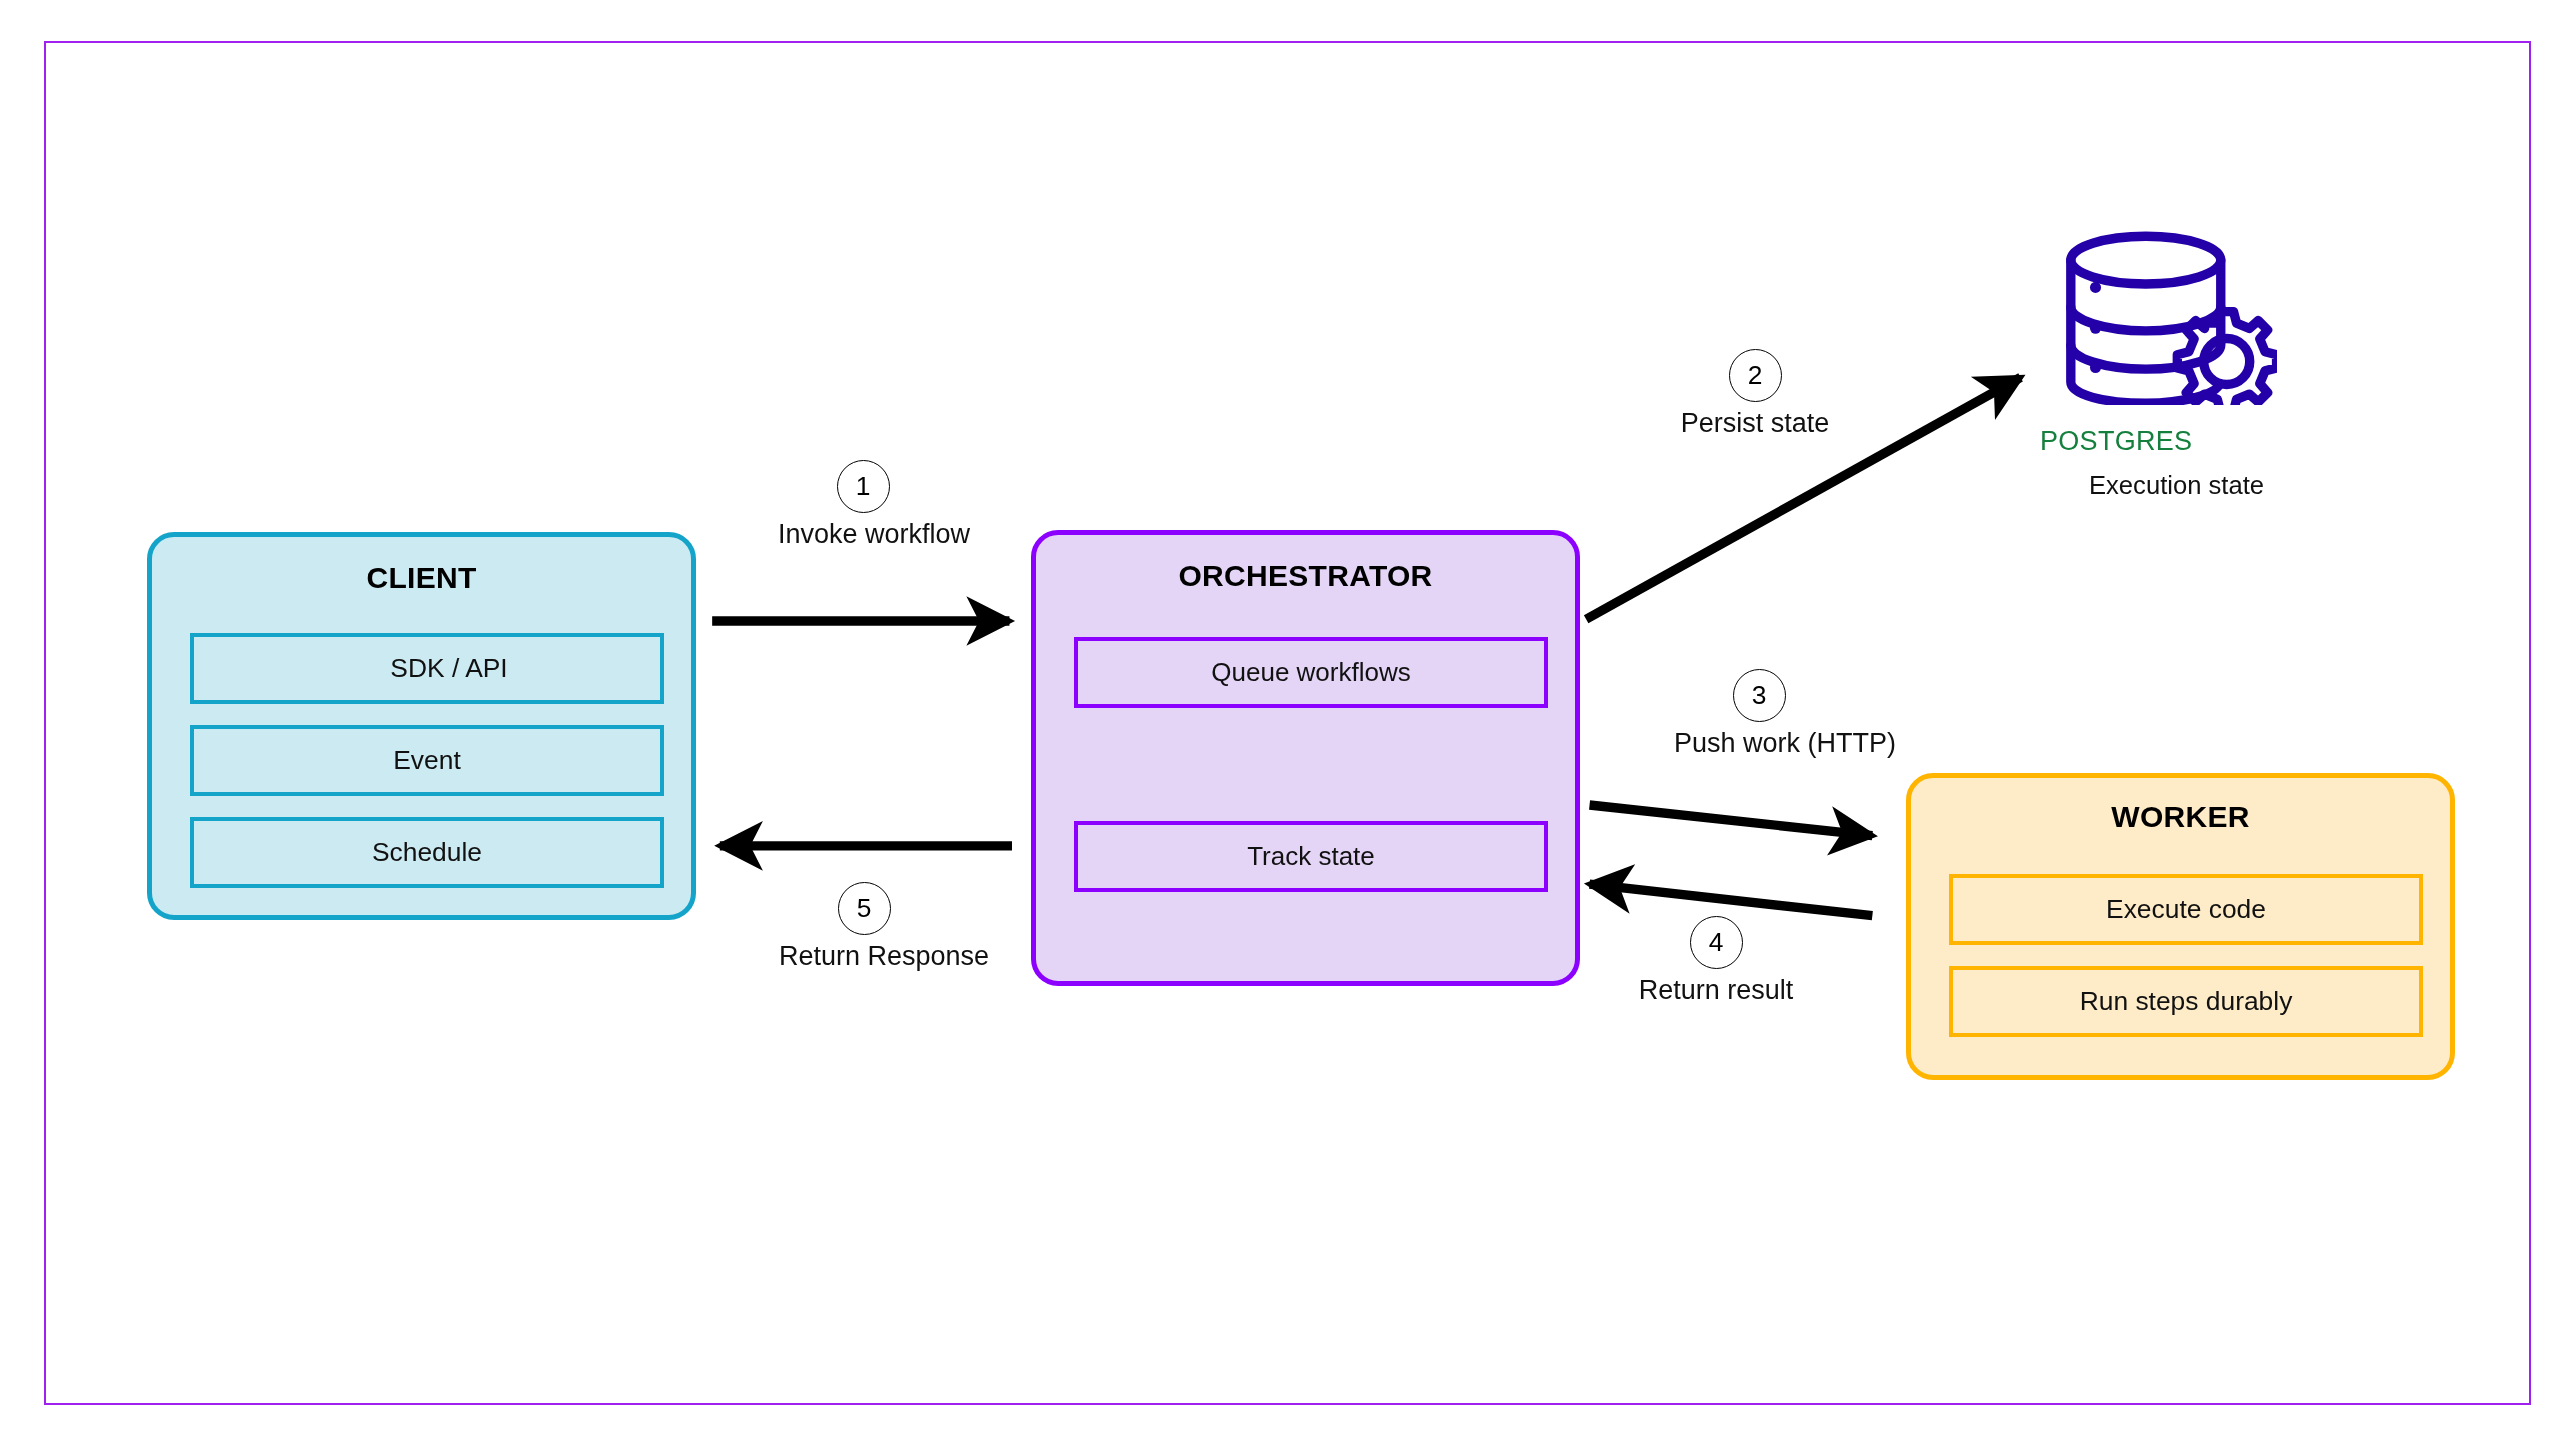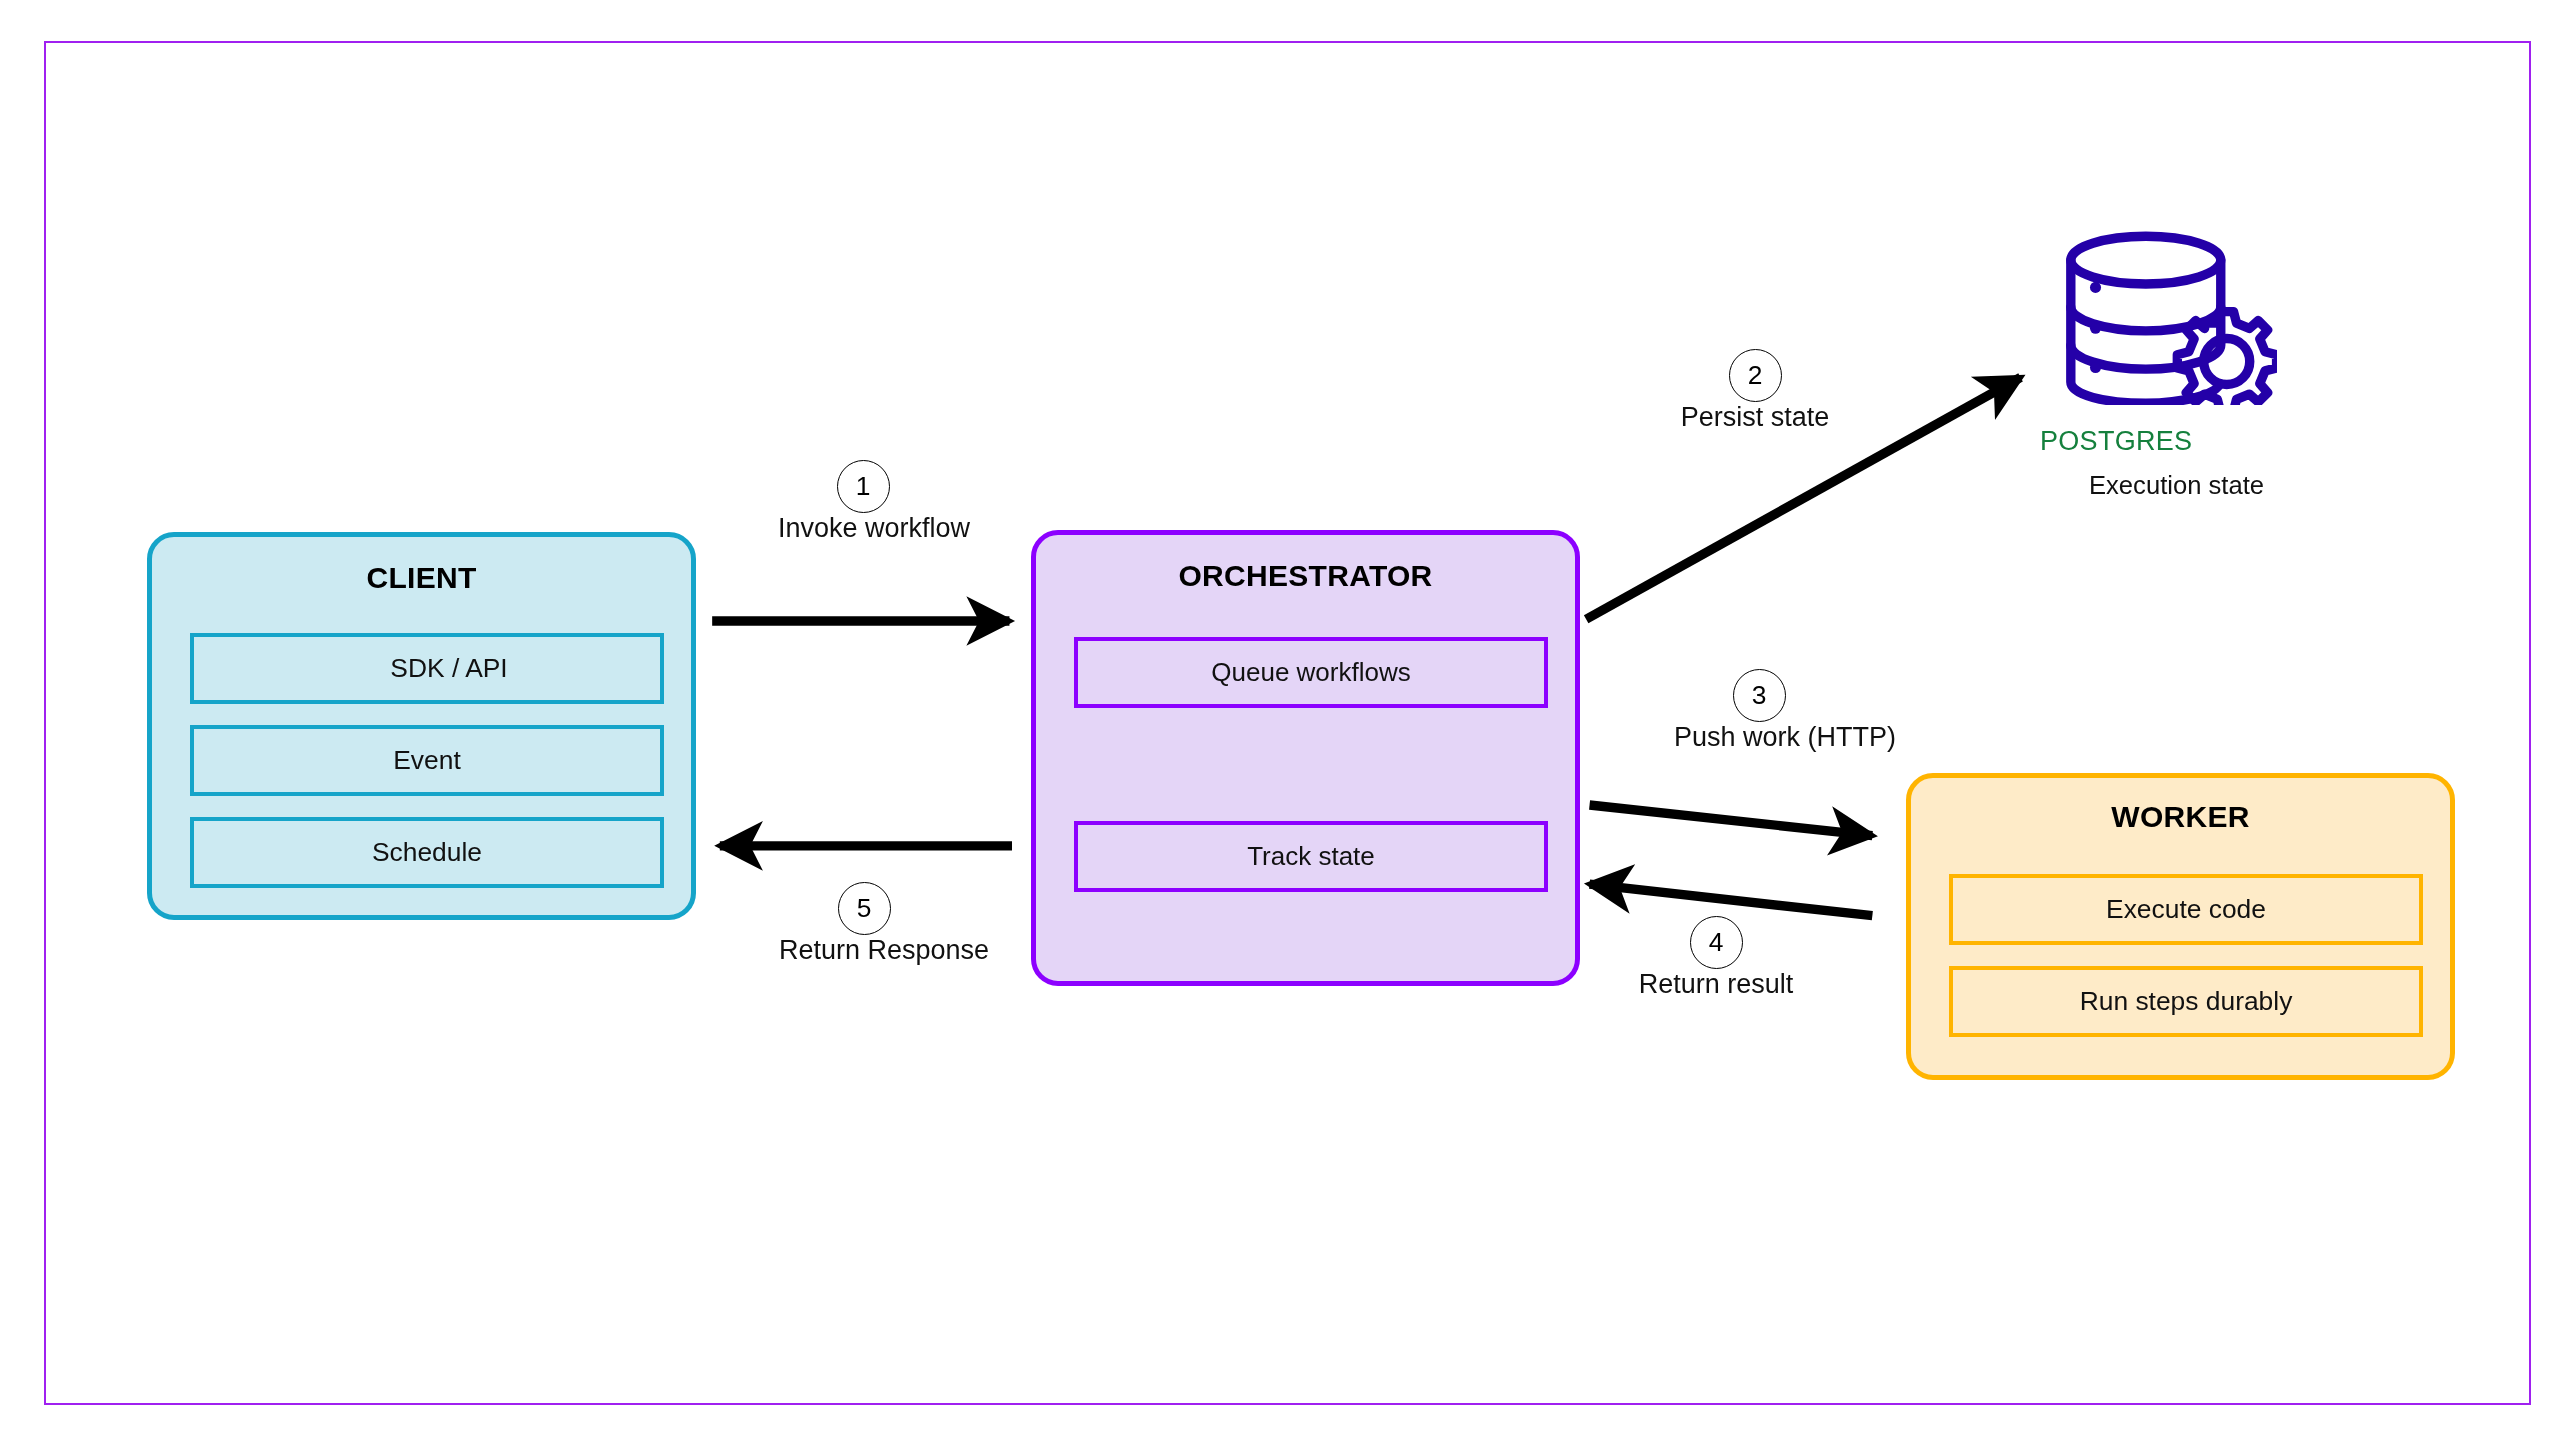--- a/index.html
+++ b/index.html
@@ -194,20 +194,21 @@
     border-radius: 50%;
     display: flex;
     align-items: center;
     justify-content: center;
     font-size: 26.4px;
     color: #000000;
     background: #ffffff;
     box-sizing: border-box;
   }
   .step-label {
+    margin-top: 6px;
     font-size: 27px;
     color: #111111;
     white-space: nowrap;
   }
   #step-1 { left: 778px; top: 460px; }
   #step-2 { left: 1670px; top: 349px; }
   #step-3 { left: 1674px; top: 669px; }
   #step-4 { left: 1631px; top: 916px; }
   #step-5 { left: 779px; top: 882px; }
 </style>

